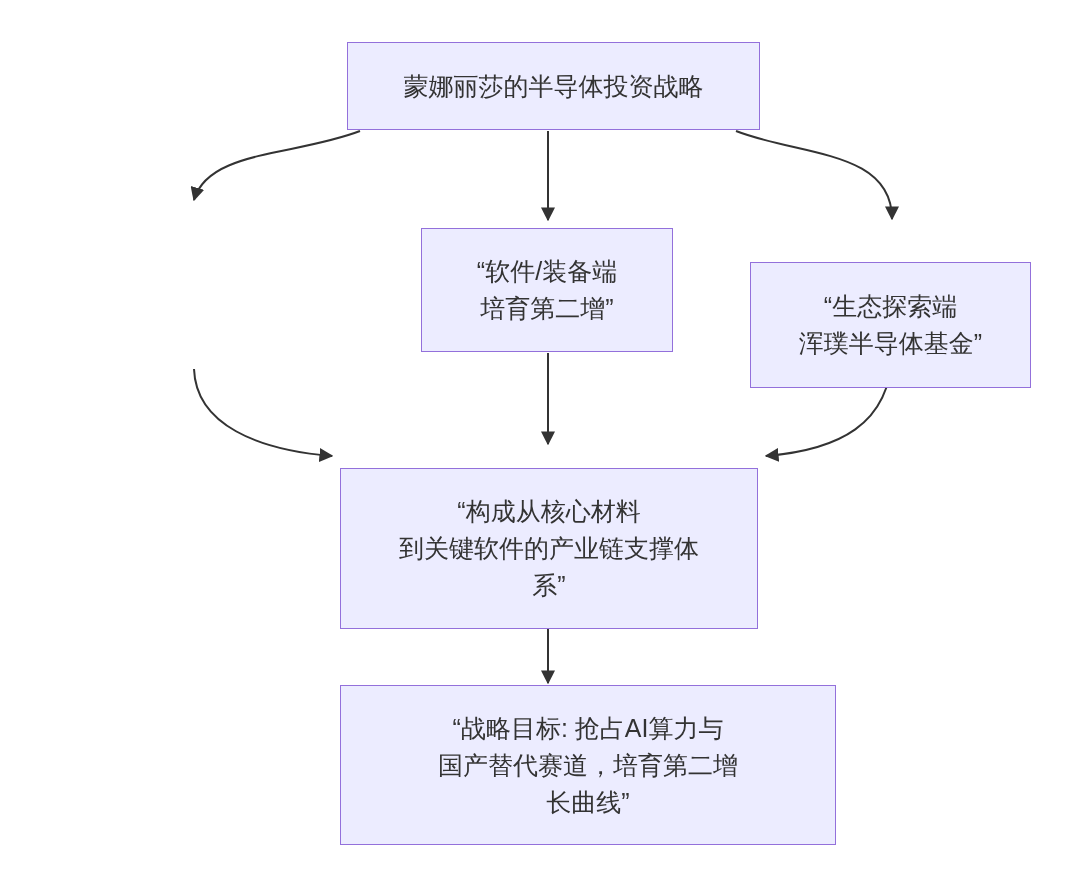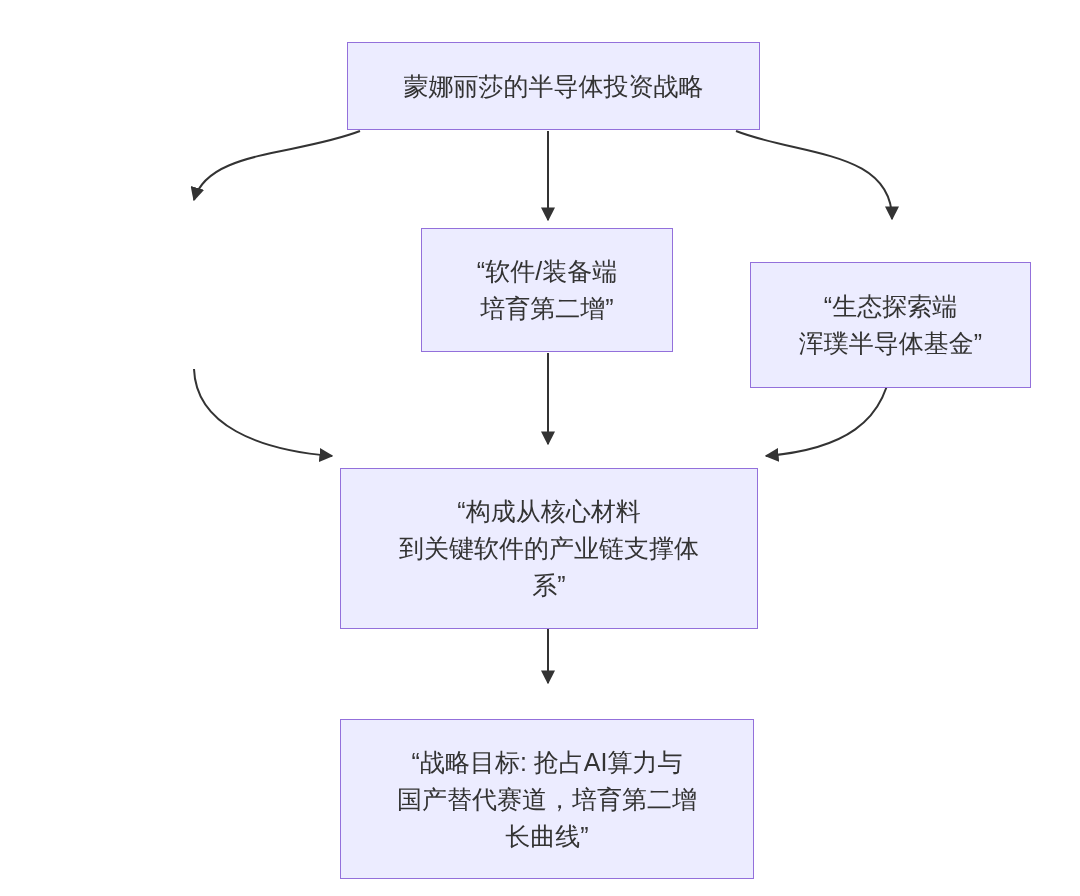--- a/index.html
+++ b/index.html
@@ -39,21 +39,21 @@
   }
   .node .label{
     white-space:pre-line;
     padding:0 12px;
   }
   .n-root     {left:347px; top:42px;  width:413px; height:88px;}
   .n-material {left:42px;  top:208px; width:304px; height:160px;}
   .n-software {left:421px; top:228px; width:252px; height:124px;}
   .n-ecosystem{left:750px; top:227px; width:281px; height:126px;margin-top:35px;}
   .n-chain    {left:340px; top:468px; width:418px; height:161px;}
-  .n-goal     {left:340px; top:719px; width:414px; height:160px;}
+  .n-goal     {left:340px; top:685px; width:496px; height:160px;}
 </style>
 </head>
 <body>
 
 <div class="canvas">
 
   <svg class="edge-layer" width="1080" height="896" viewBox="0 0 1080 896" xmlns="http://www.w3.org/2000/svg">
     <defs>
       <marker id="arrow" viewBox="0 0 10 10" refX="9" refY="5" markerWidth="7" markerHeight="7" orient="auto-start-reverse">
         <path class="arrow-head" d="M0,0 L10,5 L0,10 z"></path>

